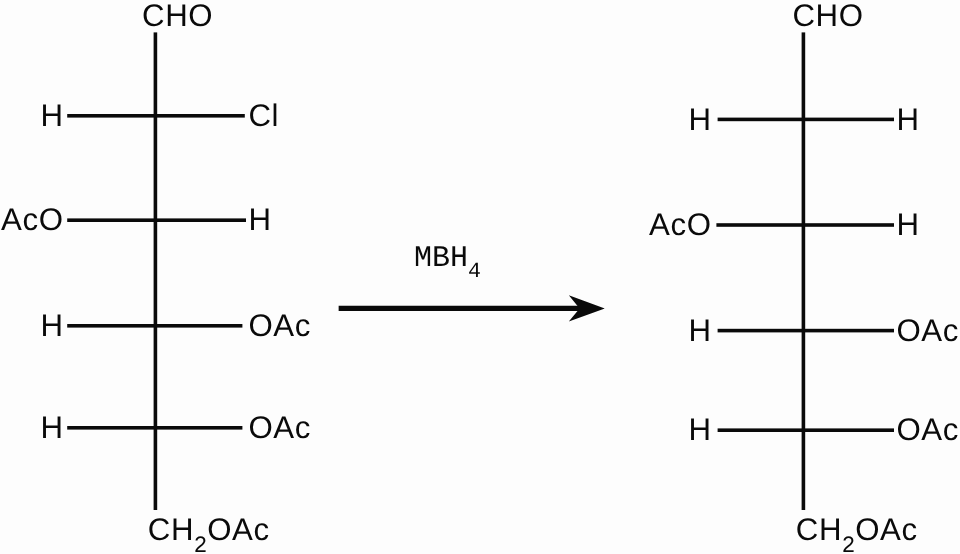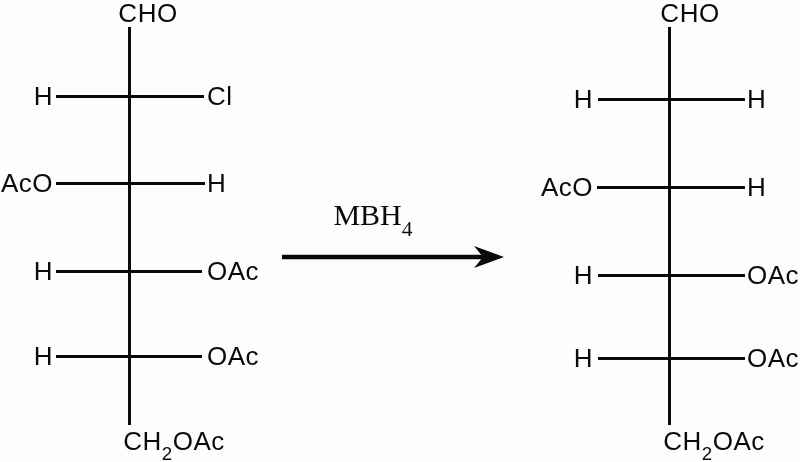--- a/index.html
+++ b/index.html
@@ -54,22 +54,22 @@
     font-size: 0.72em;
     line-height: 0;
     position: relative;
     bottom: -0.18em;
   }
   .reagent {
     position: absolute;
     left: 373px;
     top: 215px;
     transform: translate(-50%, -50%);
-    font-family: Liberation Serif, serif;
-    font-size: 30px;
+    font-family: Liberation Mono, monospace;
+    font-size: 25px;
     line-height: 1;
     white-space: nowrap;
   }
   .arrow-svg {
     position: absolute;
     left: 282px;
     top: 244px;
   }
 </style>
 </head>

